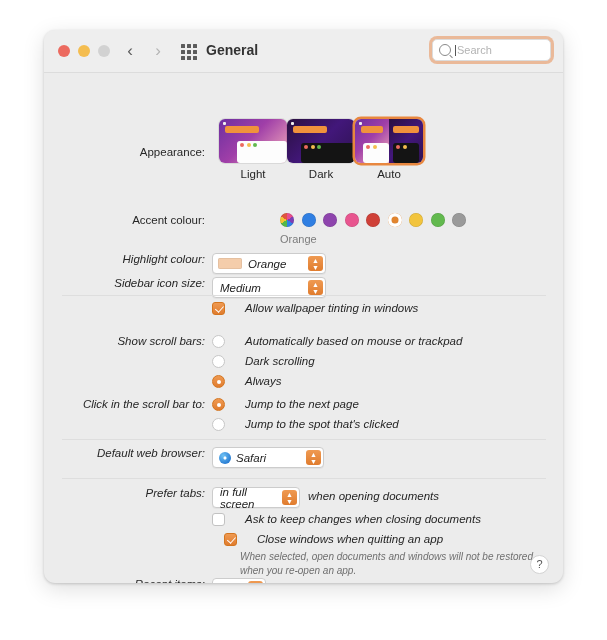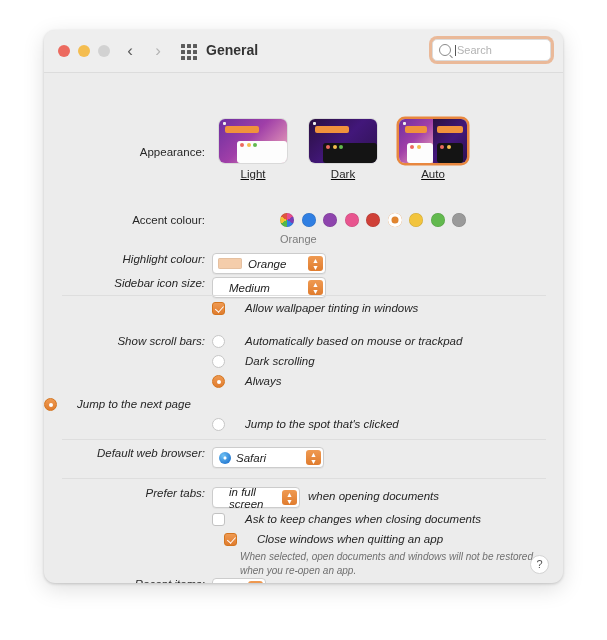--- a/index.html
+++ b/index.html
@@ -69,21 +69,21 @@
   .content{position:relative;height:511px;}
   .row{position:absolute;display:flex;align-items:flex-start;font-style:italic;}
   .lbl{
     font-size:11.5px;color:#262626;text-align:right;
     width:168px;flex:none;padding-right:7px;box-sizing:border-box;
   }
   .sep{position:absolute;left:18px;width:484px;height:1px;background:#dedede;}
 
   
   .appearance{position:absolute;left:0;top:46px;width:100%;}
-  .appwrap{position:absolute;left:175px;top:0;display:flex;gap:22px;text-decoration:underline;}
+  .appwrap{position:absolute;left:175px;top:0;display:flex;}
   .appitem{width:68px;text-align:center;}
   .thumb{
     width:68px;height:44px;border-radius:6px;overflow:hidden;position:relative;
     box-shadow:0 0 0 1px rgba(0,0,0,.08);
   }
   .thumb.sel{box-shadow:0 0 0 2.5px #e8873f;}
   .appname{font-size:11.5px;color:#262626;margin-top:5px;}
   .wall-light{position:absolute;inset:0;background:linear-gradient(135deg,#6c2fa0 0%,#a03fa8 45%,#d17fb3 75%,#e6b7c9 100%);}
   .wall-dark{position:absolute;inset:0;background:linear-gradient(135deg,#2a1040 0%,#42177a 50%,#2e1250 100%);}
   .mini-win{position:absolute;border-radius:3px;overflow:hidden;}
@@ -101,21 +101,21 @@
   .accentname{position:absolute;left:236px;top:20px;font-size:11px;color:#7c7c7c;}
 
   
   .popup{
     height:19px;background:#fff;border-radius:4px;
     border:1px solid #ccc;
     display:flex;align-items:center;
     font-size:11.5px;color:#1c1c1c;
     box-shadow:0 1px 0 rgba(0,0,0,.04);
   }
-  .popup .txt{padding-left:16px;}
+  .popup .txt{padding-left:7px;}
   .stepper{
     margin-left:auto;margin-right:2px;
     width:15px;height:15px;border-radius:3px;
     background:linear-gradient(#ef9a52,#e07c2e);
     color:#fff;font-size:7px;line-height:7px;
     display:flex;flex-direction:column;align-items:center;justify-content:center;
     flex:none;
   }
   .colorchip{width:24px;height:11px;border-radius:2px;background:#f4cdab;margin-left:5px;box-shadow:inset 0 0 0 .5px rgba(0,0,0,.12);}
   .safari{
@@ -319,20 +319,21 @@
       <span class="radio"></span>
       <span class="opttxt">Dark scrolling</span>
     </div>
     <div class="row" style="left:0;top:302px;">
       <div class="lbl"></div>
       <span class="radio on"></span>
       <span class="opttxt">Always</span>
     </div>
 
     <div class="row" style="left:0;top:325px;">
+      <div class="lbl">Click in the scroll bar to:</div>
       <span class="radio on"></span>
       <span class="opttxt">Jump to the next page</span>
     </div>
     <div class="row" style="left:0;top:345px;">
       <div class="lbl"></div>
       <span class="radio"></span>
       <span class="opttxt">Jump to the spot that's clicked</span>
     </div>
 
     <div class="sep" style="top:337px;width:0;height:0;"></div>

